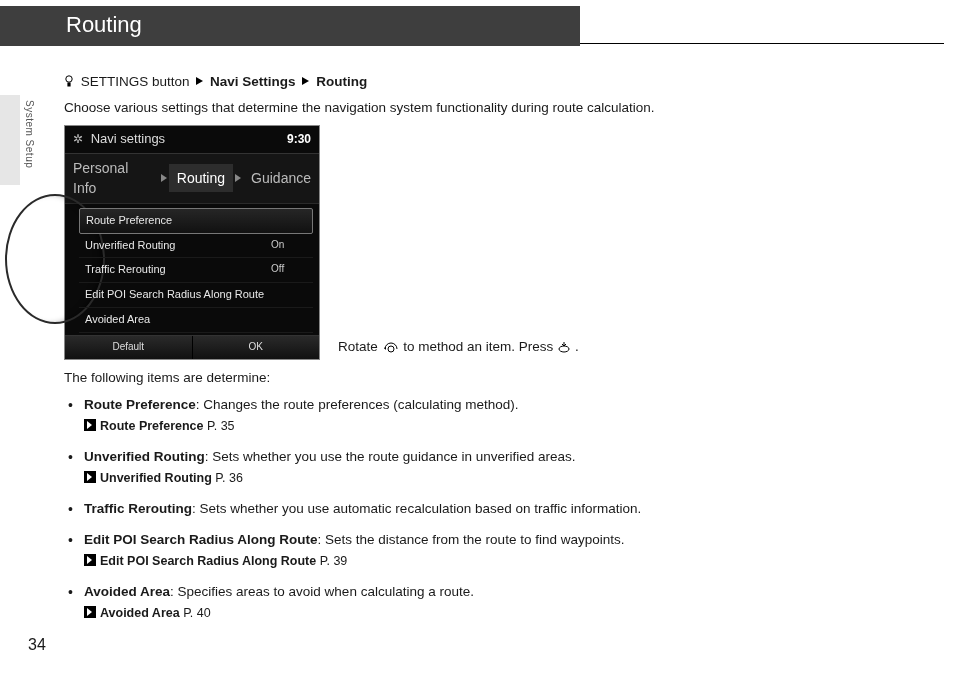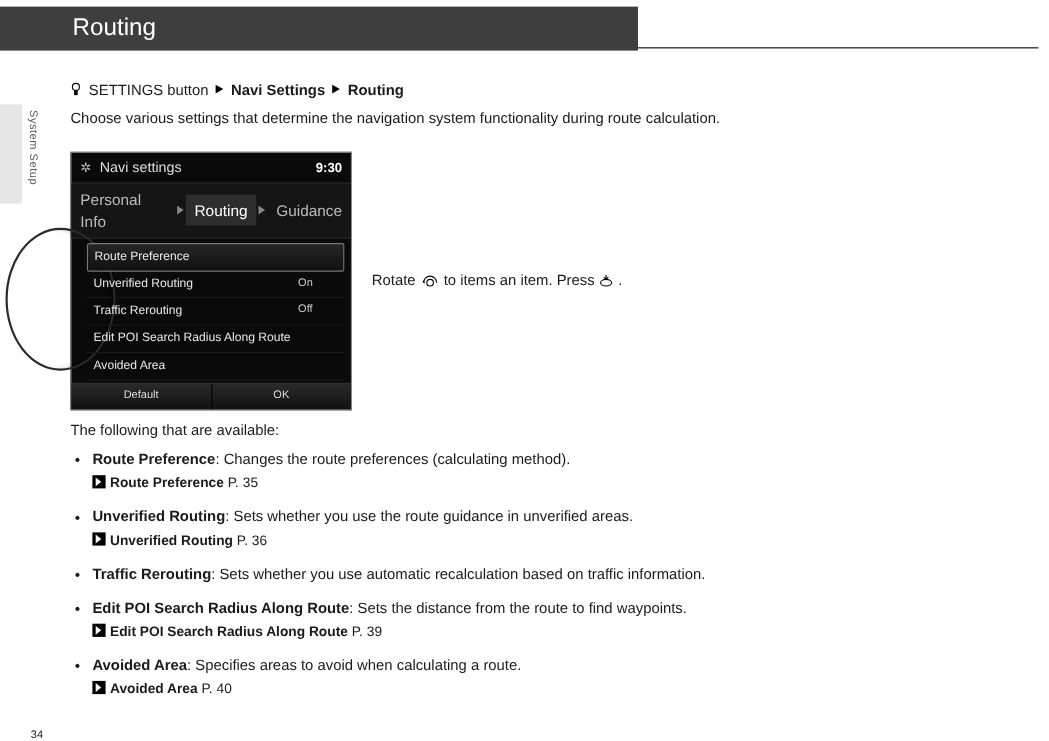--- a/index.html
+++ b/index.html
@@ -58,24 +58,24 @@
     display: inline-block;
     width: 0; height: 0;
     border-top: 4px solid transparent;
     border-bottom: 4px solid transparent;
     border-left: 7px solid #000;
     margin: 0 3px;
     vertical-align: 1px;
   }
   .bold { font-weight: 700; }
 
-  .intro { margin-bottom: 21px; max-width: 740px; }
-
-  
-  .row2 { display: flex; align-items: center; gap: 18px; margin-bottom: 8px; }
+  .intro { margin-bottom: 8px; max-width: 740px; }
+
+  
+  .row2 { display: flex; align-items: flex-end; gap: 18px; margin-bottom: 8px; }
   .instruct { font-size: 13.5px; padding-top: 2px; }
   .dial-icon, .press-icon { display:inline-block; vertical-align:-3px; }
 
   
   .device {
     width: 256px;
     background: #0a0a0a;
     color: #ddd;
     border: 1px solid #888;
     font-family: Arial, sans-serif;
@@ -158,22 +158,22 @@
     left:3px; top:2px;
     width:0;height:0;
     border-top:4px solid transparent;
     border-bottom:4px solid transparent;
     border-left:5px solid #fff;
   }
   .xref-text { font-weight:700; }
 
   .page-num {
     position:absolute;
-    left:28px; bottom:0;
-    font-size:10px;
+    left:28px; bottom:20px;
+    font-size:16px;
   }
 </style>
 </head>
 <body>
 
 <div class="header-row">
   <div class="header-bar">
     <span>Routing</span>
   </div>
   <div class="header-rule"></div>
@@ -248,32 +248,32 @@
 
     <div class="instruct">
       <span>Rotate </span>
       <span class="dial-icon">
         <svg width="18" height="14" viewBox="0 0 18 14">
             <path d="M3 9 A6 6 0 0 1 15 9" fill="none" stroke="#000" stroke-width="1"></path>
             <circle cx="9" cy="9" r="3" fill="none" stroke="#000" stroke-width="1"></circle>
             <path d="M2 8 l2 -1 l0 3 z" fill="#000"></path>
           </svg>
       </span>
-      <span> to items an item. Press </span>
+      <span> to method an item. Press </span>
       <span class="press-icon">
         <svg width="14" height="14" viewBox="0 0 14 14">
             <ellipse cx="7" cy="9" rx="5" ry="3" fill="none" stroke="#000" stroke-width="1"></ellipse>
             <path d="M7 2 l0 4 M5 4 l2 -2 l2 2" fill="none" stroke="#000" stroke-width="1" transform="rotate(180 7 4)"></path>
           </svg>
       </span>
       <span>.</span>
     </div>
   </div>
 
-  <p class="avail">The following that are available:</p>
+  <p class="avail">The following items are determine:</p>
 
   <ul class="items">
     <li>
       <span class="item-title">Route Preference</span><span>: Changes the route preferences (calculating method).</span>
       <span class="xref">
         <span class="xref-icon"></span><span class="xref-text">Route Preference</span> <span>P. 35</span>
       </span>
     </li>
     <li>
       <span class="item-title">Unverified Routing</span><span>: Sets whether you use the route guidance in unverified areas.</span>

